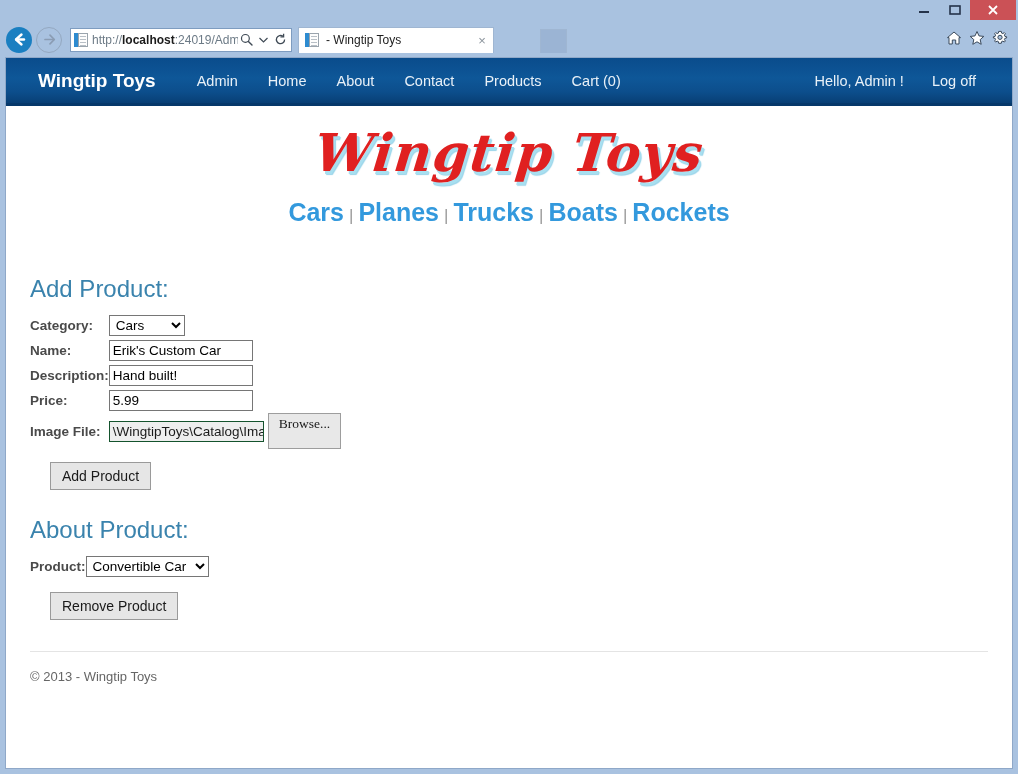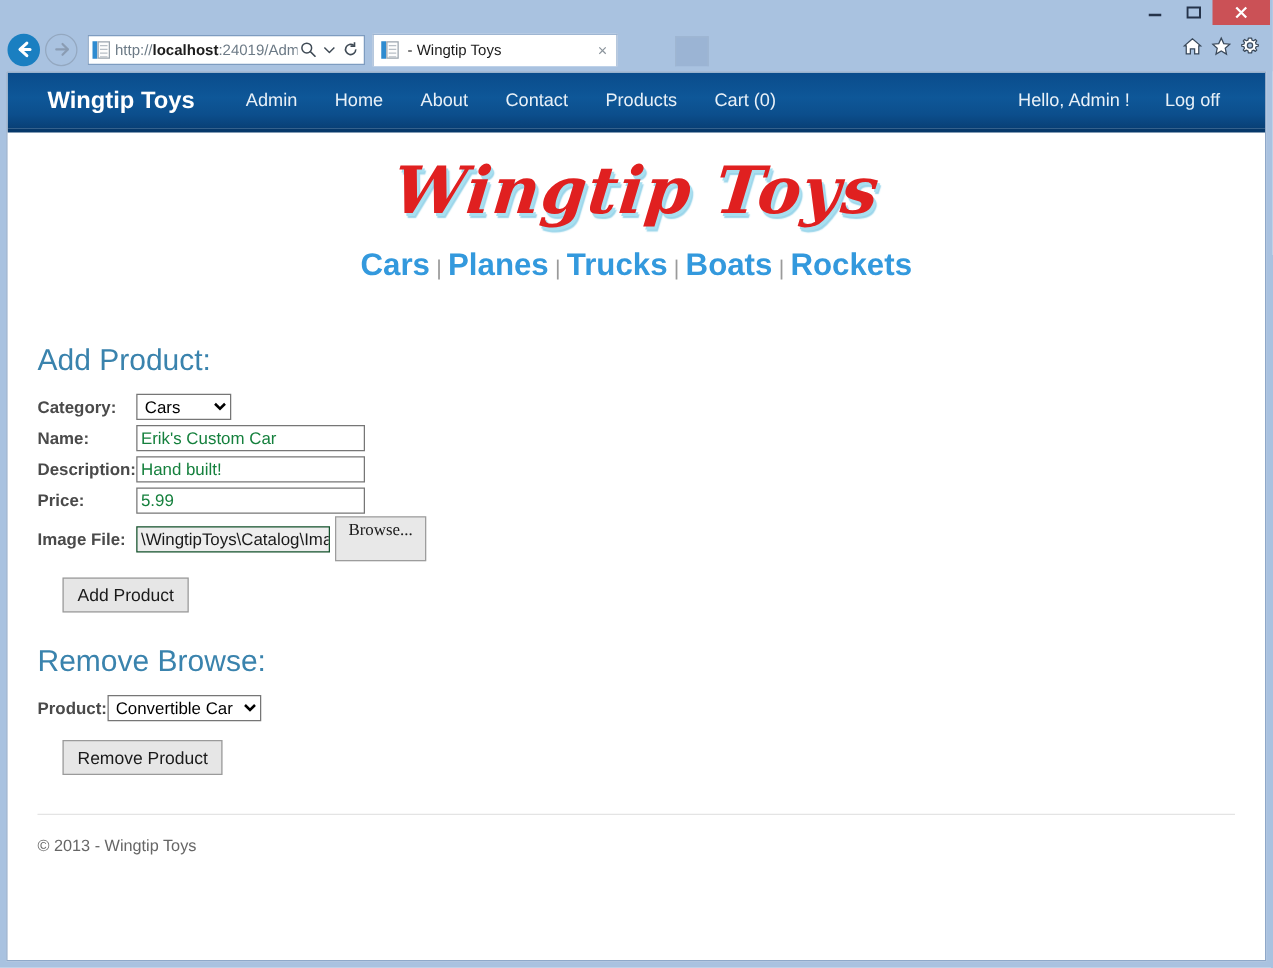--- a/index.html
+++ b/index.html
@@ -219,24 +219,24 @@
     border: 1px solid #767676;
     background: #ffffff;
     color: #000;
     padding: 0 2px;
   }
   select.prod { width: 123px; }
   input.ctl {
     font-family: "Liberation Sans", sans-serif;
     font-size: 13.5px;
     height: 21px;
-    width: 183px;
+    width: 144px;
     border: 1px solid #767676;
     background: #ffffff;
-    color: #15803d;
+    color: #000000;
     padding: 0 3px;
   }
   .fileline { display: flex; align-items: center; }
   .filepath {
     font-family: "Liberation Sans", sans-serif;
     font-size: 13.5px;
     height: 21px; width: 155px;
     background: #eeeeee;
     border: 1px solid #14532d;
     color: #1a1a1a;
@@ -441,21 +441,21 @@
               <div class="filepath">\WingtipToys\Catalog\Ima</div>
               <div class="browse-btn">Browse...</div>
             </div>
           </td>
         </tr>
       </tbody>
         </table>
 
       <div class="action-btn">Add Product</div>
 
-      <h2 class="section remove">Remove Browse:</h2>
+      <h2 class="section remove">About Product:</h2>
 
       <table class="form">
         <tbody>
             <tr>
           <td class="lbl">Product:</td>
           <td>
             <select class="ctl prod">
               <option>Convertible Car</option>
             </select>
           </td>

